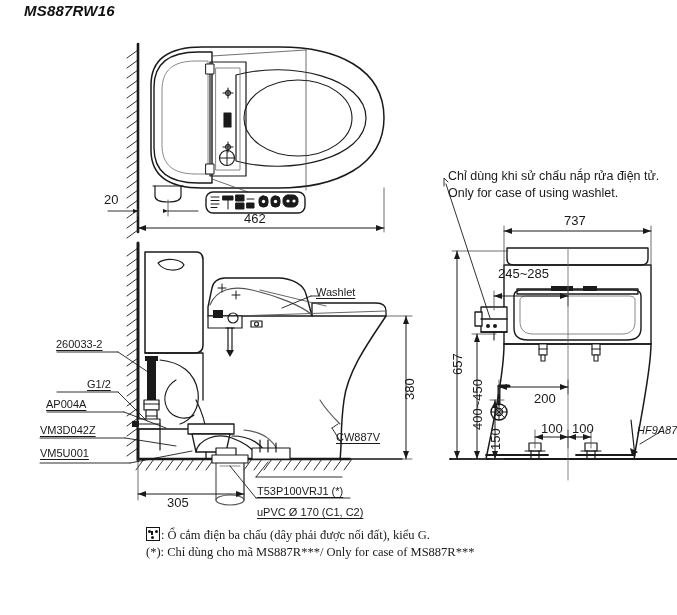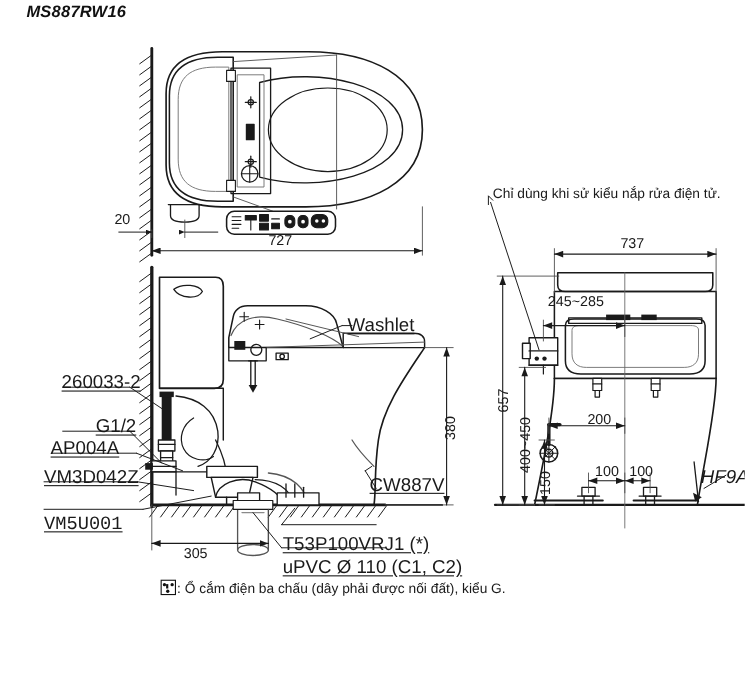--- a/index.html
+++ b/index.html
@@ -36,21 +36,21 @@
   }
   svg.draw {
     position: absolute;
     left: 0; top: 0;
     width: 677px;
     height: 615px;
   }
   
   .lbl {
     position: absolute;
-    font-size: 17px;
+    font-size: 11px;
     white-space: nowrap;
     color: #1a1a1a;
     line-height: 1.16;
   }
   .lbl.dim {
     font-size: 13px;
   }
   .lbl.ul {
     text-decoration: underline;
     text-underline-offset: 2px;
@@ -483,50 +483,52 @@
         <line x1="426" y1="184" x2="470" y2="318" stroke-width="0.9"></line>
 
         <line x1="611" y1="420" x2="615" y2="456" stroke-width="1.2"></line>
         <path d="M610 448 L618 452 L612 456 Z" fill="#1a1a1a" stroke="none"></path>
         <line x1="620" y1="444" x2="640" y2="432" stroke-width="0.9"></line>
       </g>
     </g>
   </svg>
 
   <div class="lbl dim" style="left:84px; top:192px;">20</div>
-  <div class="lbl dim" style="left:224px; top:211px;">727</div>
+  <div class="lbl dim" style="left:224px; top:211px;">462</div>
 
   <div class="lbl ul" style="left:296px; top:286px;">Washlet</div>
   <div class="lbl ul" style="left:36px; top:338px;">260033-2</div>
   <div class="lbl ul" style="left:67px; top:378px;">G1/2</div>
   <div class="lbl ul" style="left:26px; top:398px;">AP004A</div>
   <div class="lbl ul" style="left:20px; top:424px;">VM3D042Z</div>
-  <div class="lbl ul" style="left:20px; top:468px;font-family:Liberation Mono, monospace;">VM5U001</div>
+  <div class="lbl ul" style="left:20px; top:447px;">VM5U001</div>
   <div class="lbl ul" style="left:316px; top:431px;">CW887V</div>
   <div class="lbl ul" style="left:237px; top:485px;">T53P100VRJ1 (*)</div>
-  <div class="lbl ul" style="left:237px; top:506px;">uPVC Ø 110 (C1, C2)</div>
+  <div class="lbl ul" style="left:237px; top:506px;">uPVC Ø 170 (C1, C2)</div>
 
   <div class="lbl dim" style="left:147px; top:495px;">305</div>
   <div class="lbl dim vert" style="left:382px; top:400px;">380</div>
 
   <div class="note-block" style="left:428px; top:168px;">
-    <span class="note-row">Chỉ dùng khi sử kiểu nắp rửa điện tử.</span>
+    <span class="note-row">Chỉ dùng khi sử chấu nắp rửa điện tử.</span>
+    <span class="note-row">Only for case of using washlet.</span>
   </div>
 
   <div class="lbl dim" style="left:544px; top:213px;">737</div>
   <div class="lbl dim" style="left:478px; top:266px;">245~285</div>
   <div class="lbl dim vert" style="left:430px; top:375px;">657</div>
   <div class="lbl dim vert" style="left:450px; top:430px;">400~450</div>
   <div class="lbl dim vert" style="left:468px; top:450px;">150</div>
-  <div class="lbl dim" style="left:514px; top:373px;">200</div>
+  <div class="lbl dim" style="left:514px; top:391px;">200</div>
   <div class="lbl dim" style="left:521px; top:421px;">100</div>
   <div class="lbl dim" style="left:552px; top:421px;">100</div>
   <div class="lbl" style="left:617px; top:424px;font-style:italic;">HF9A874</div>
 
-  <div class="note-block" style="left:126px; top:527px;">
+  <div class="note-block" style="left:126px; top:527px;font-family:Liberation Serif, serif;">
     <span class="note-row">
       <span class="socket-icon">
         <i class="p1"></i><i class="p2"></i><i class="p3"></i><i class="p4"></i>
       </span><span>: Ổ cắm điện ba chấu (dây phải được nối đất), kiểu G.</span>
     </span>
+    <span class="note-row">(*): Chỉ dùng cho mã MS887R***/ Only for case of MS887R***</span>
   </div>
 
 </div>
 
 </body></html>

